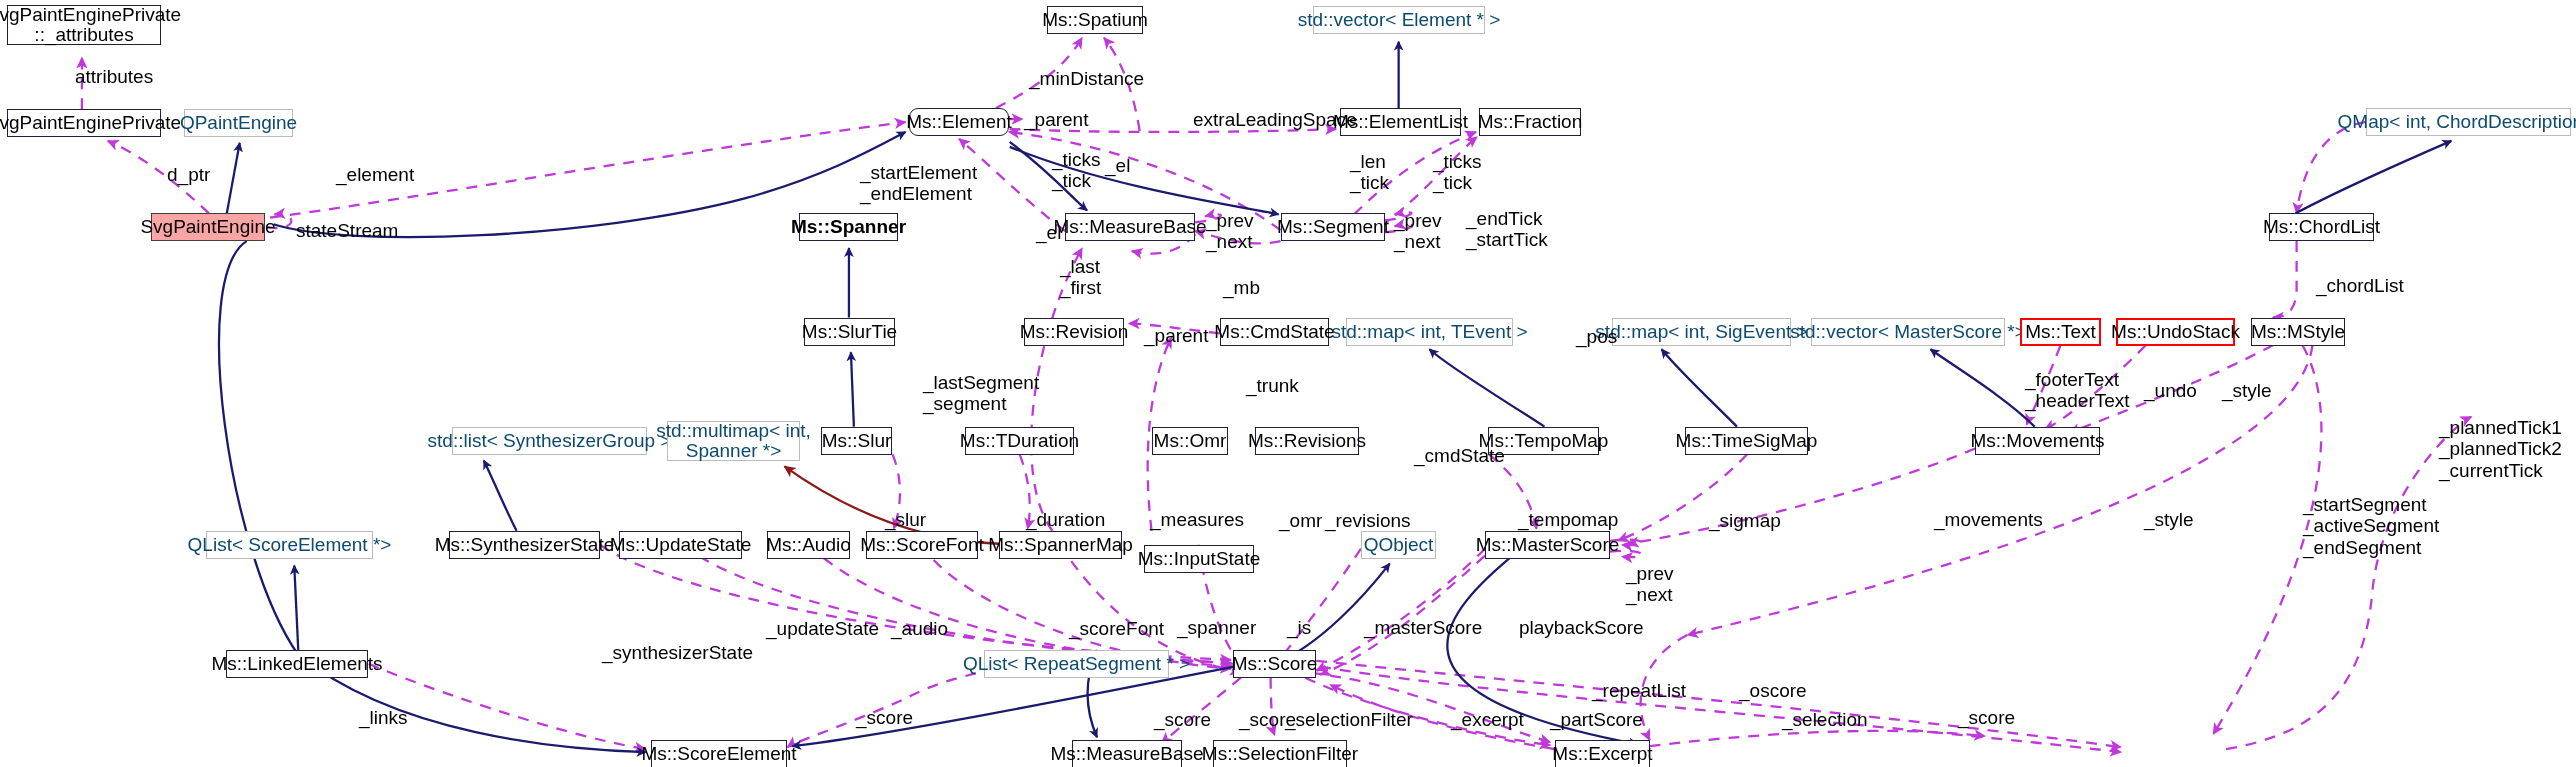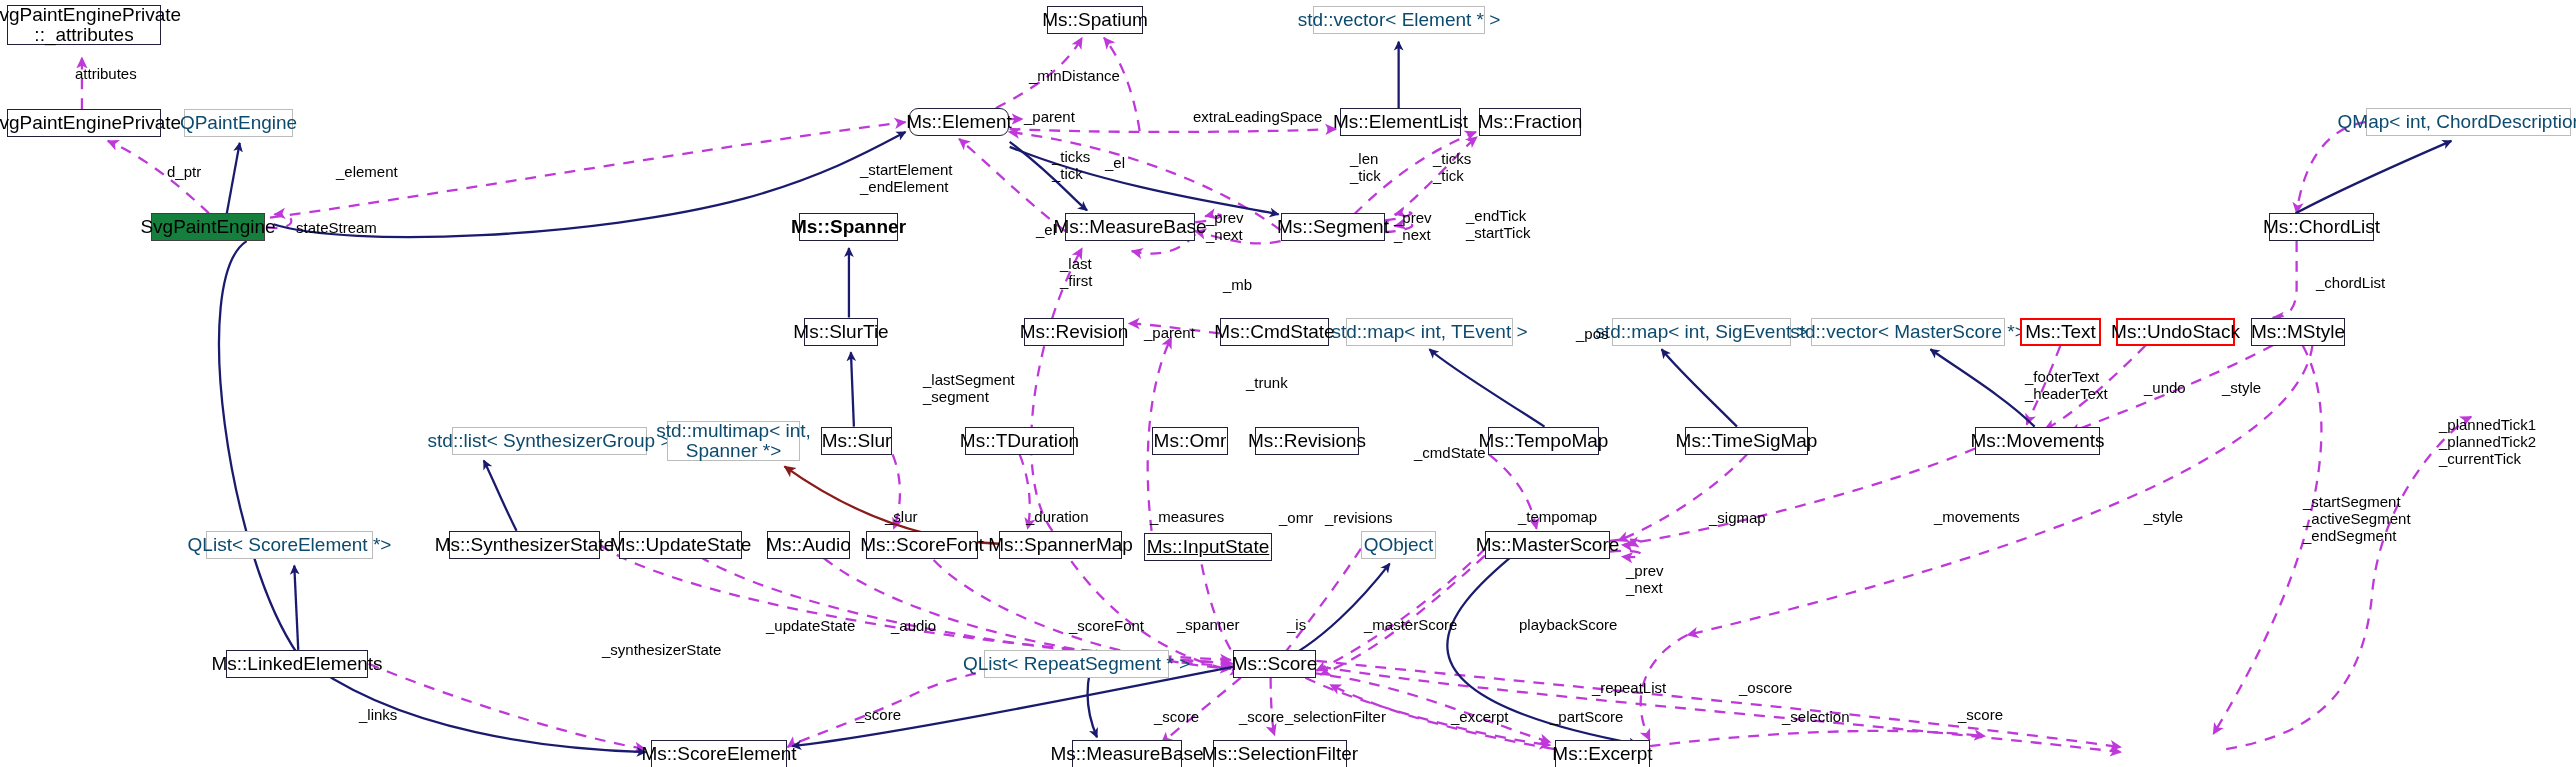--- a/index.html
+++ b/index.html
@@ -42,27 +42,27 @@
   .node.ext {
     border: 1.4px solid #bcbcbc;
     color: #0c4a6e;
   }
   
   .node.red {
     border: 2px solid #ff0000;
   }
   
   .node.cur {
-    background: #15803d;
+    background: #fca5a5;
     border: 1.8px solid #404040;
     text-align: center;
   }
   .edge-label {
     position: absolute;
-    font-size: 15px;
+    font-size: 19px;
     color: #000000;
     line-height: 1.12;
     white-space: pre;
     z-index: 6;
     background: transparent;
   }
 </style>
 </head>
 <body>
 
@@ -174,21 +174,21 @@
     <div class="node" style="left: 1047px; top: 6px; width: 96px; height: 28px;">Ms::Spatium</div>
     <div class="node ext" style="left: 1313px; top: 6px; width: 172px; height: 28px;">std::vector&lt; Element * &gt;</div>
     <div class="node" style="left: 909px; top: 108px; width: 100px; height: 28px; border-radius: 9px;">Ms::Element</div>
     <div class="node" style="left: 1340px; top: 108px; width: 121px; height: 28px;">Ms::ElementList</div>
     <div class="node" style="left: 1479px; top: 108px; width: 102px; height: 28px;">Ms::Fraction</div>
     <div class="node ext" style="left: 2366px; top: 108px; width: 205px; height: 28px;">QMap&lt; int, ChordDescription &gt;</div>
     <div class="node" style="left: 799px; top: 213px; width: 99px; height: 28px; font-weight: bold;">Ms::Spanner</div>
     <div class="node" style="left: 1065px; top: 213px; width: 130px; height: 28px;">Ms::MeasureBase</div>
     <div class="node" style="left: 1281px; top: 213px; width: 104px; height: 28px;">Ms::Segment</div>
     <div class="node" style="left: 2269px; top: 213px; width: 105px; height: 28px;">Ms::ChordList</div>
-    <div class="node" style="left: 804px; top: 318px; width: 74px; height: 28px;">Ms::SlurTie</div>
+    <div class="node" style="left: 804px; top: 318px; width: 91px; height: 28px;">Ms::SlurTie</div>
     <div class="node" style="left: 1024px; top: 318px; width: 100px; height: 28px;">Ms::Revision</div>
     <div class="node" style="left: 1220px; top: 318px; width: 109px; height: 28px;">Ms::CmdState</div>
     <div class="node ext" style="left: 1346px; top: 318px; width: 167px; height: 28px;">std::map&lt; int, TEvent &gt;</div>
     <div class="node ext" style="left: 1612px; top: 318px; width: 179px; height: 28px;">std::map&lt; int, SigEvent &gt;</div>
     <div class="node ext" style="left: 1811px; top: 318px; width: 194px; height: 28px;">std::vector&lt; MasterScore *&gt;</div>
     <div class="node red" style="left: 2020px; top: 318px; width: 81px; height: 28px;">Ms::Text</div>
     <div class="node red" style="left: 2116px; top: 318px; width: 119px; height: 28px;">Ms::UndoStack</div>
     <div class="node" style="left: 2251px; top: 318px; width: 94px; height: 28px;">Ms::MStyle</div>
     <div class="node ext" style="left: 452px; top: 427px; width: 195px; height: 28px;">std::list&lt; SynthesizerGroup &gt;</div>
     <div class="node ext" style="left: 667px; top: 421px; width: 133px; height: 40px;">std::multimap&lt; int,
@@ -199,21 +199,21 @@
     <div class="node" style="left: 1255px; top: 427px; width: 104px; height: 28px;">Ms::Revisions</div>
     <div class="node" style="left: 1488px; top: 427px; width: 111px; height: 28px;">Ms::TempoMap</div>
     <div class="node" style="left: 1685px; top: 427px; width: 123px; height: 28px;">Ms::TimeSigMap</div>
     <div class="node" style="left: 1975px; top: 427px; width: 125px; height: 28px;">Ms::Movements</div>
     <div class="node ext" style="left: 206px; top: 531px; width: 167px; height: 28px;">QList&lt; ScoreElement *&gt;</div>
     <div class="node" style="left: 449px; top: 531px; width: 151px; height: 28px;">Ms::SynthesizerState</div>
     <div class="node" style="left: 619px; top: 531px; width: 123px; height: 28px;">Ms::UpdateState</div>
     <div class="node" style="left: 767px; top: 531px; width: 83px; height: 28px;">Ms::Audio</div>
     <div class="node" style="left: 866px; top: 531px; width: 112px; height: 28px;">Ms::ScoreFont</div>
     <div class="node" style="left: 999px; top: 531px; width: 123px; height: 28px;">Ms::SpannerMap</div>
-    <div class="node" style="left: 1144px; top: 533px; width: 128px; height: 28px; text-decoration: underline;">Ms::InputState</div>
+    <div class="node" style="left: 1144px; top: 545px; width: 110px; height: 28px;">Ms::InputState</div>
     <div class="node ext" style="left: 1361px; top: 531px; width: 75px; height: 28px;">QObject</div>
     <div class="node" style="left: 1485px; top: 531px; width: 125px; height: 28px;">Ms::MasterScore</div>
     <div class="node" style="left: 226px; top: 650px; width: 142px; height: 28px;">Ms::LinkedElements</div>
     <div class="node ext" style="left: 984px; top: 650px; width: 185px; height: 28px;">QList&lt; RepeatSegment * &gt;</div>
     <div class="node" style="left: 1233px; top: 650px; width: 83px; height: 28px;">Ms::Score</div>
     <div class="node" style="left: 651px; top: 740px; width: 136px; height: 28px;">Ms::ScoreElement</div>
     <div class="node" style="left: 1072px; top: 740px; width: 110px; height: 28px;">Ms::MeasureBase</div>
     <div class="node" style="left: 1213px; top: 740px; width: 134px; height: 28px;">Ms::SelectionFilter</div>
     <div class="node" style="left: 1555px; top: 740px; width: 95px; height: 28px;">Ms::Excerpt</div>
     <div class="node" style="left: 2125px; top: 740px; width: 101px; height: 28px; margin-top: 43px;">Ms::Selection</div>

